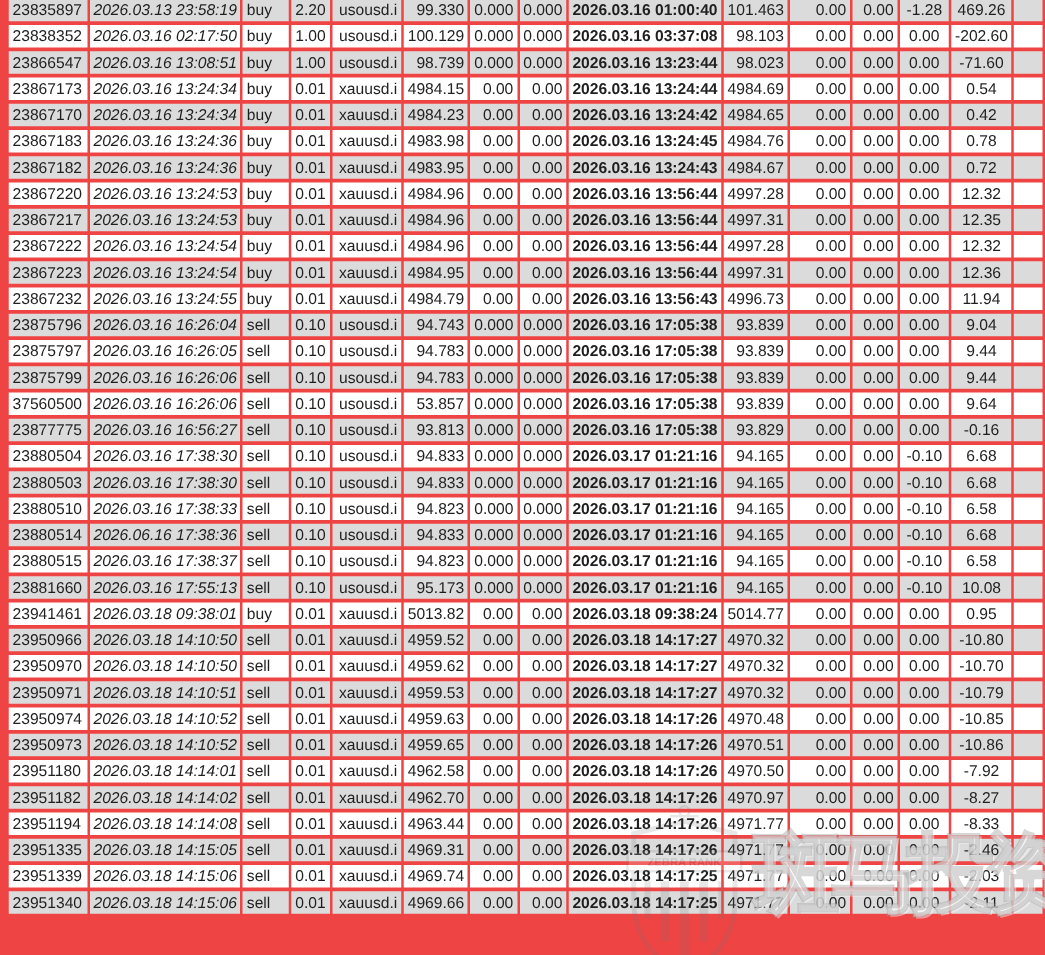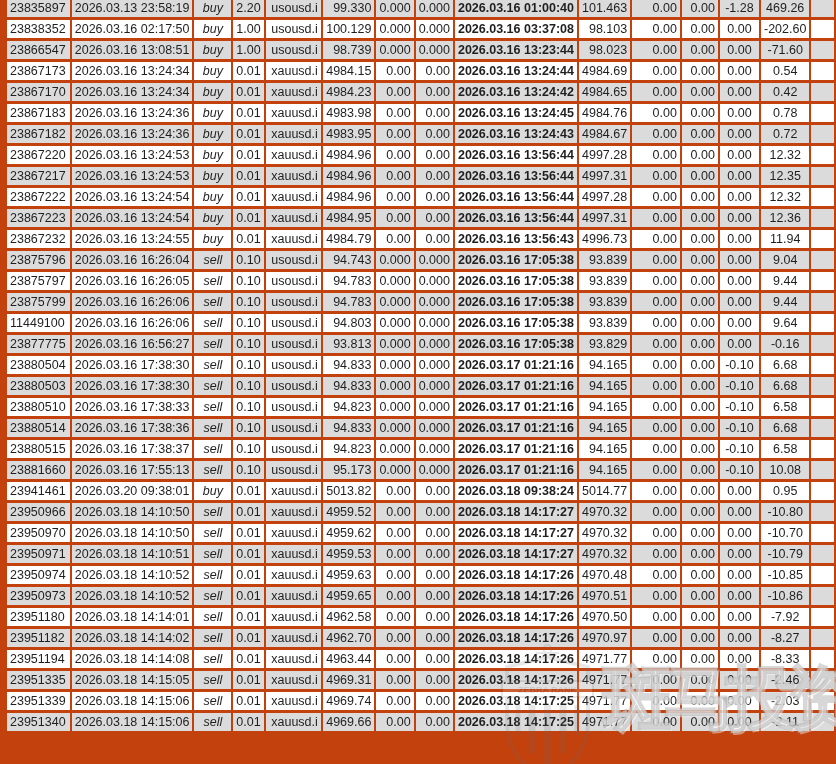--- a/index.html
+++ b/index.html
@@ -1,20 +1,20 @@
 <!DOCTYPE html>
 <html><head>
 <meta charset="utf-8">
 <style>
   html,body{margin:0;padding:0;background:#ffffff;}
   #screen{
     position:relative;
     width:836px;height:764px;
     overflow:hidden;
-    background:#c2410c;
+    background:#ef4444;
     font-family:"Liberation Sans","DejaVu Sans",sans-serif;
     color:#1f1f1f;
   }
   table.history{
     border-collapse:separate;
     border-spacing:2px 3.7px;
     table-layout:fixed;
     margin:-4px 0 0 5px;
     font-size:12.5px;
     line-height:14px;
@@ -24,22 +24,22 @@
     height:18px;
     padding:0 3px;
     overflow:hidden;
     vertical-align:middle;
   }
   
   table.history tr:nth-child(odd) td{background:#dbdbdb;}
   table.history tr:nth-child(even) td{background:#ffffff;}
   
   td:nth-child(1){text-align:left;}
-  td:nth-child(2){text-align:left;}
-  td:nth-child(3){text-align:center;font-style:italic;}
+  td:nth-child(2){text-align:left;font-style:italic;}
+  td:nth-child(3){text-align:left;}
   td:nth-child(4){text-align:right;}
   td:nth-child(5){text-align:right;}
   td:nth-child(6){text-align:right;}
   td:nth-child(7){text-align:right;}
   td:nth-child(8){text-align:right;}
   td:nth-child(9){text-align:left;font-weight:bold;}
   td:nth-child(10){text-align:right;}
   td:nth-child(11){text-align:right;}
   td:nth-child(12){text-align:right;}
   td:nth-child(13){text-align:center;}
@@ -345,26 +345,26 @@
           <td>0.000</td>
           <td>2026.03.16 17:05:38</td>
           <td>93.839</td>
           <td>0.00</td>
           <td>0.00</td>
           <td>0.00</td>
           <td>9.44</td>
           <td></td>
         </tr>
         <tr>
-          <td>11449100</td>
+          <td>37560500</td>
           <td>2026.03.16 16:26:06</td>
           <td>sell</td>
           <td>0.10</td>
           <td>usousd.i</td>
-          <td>94.803</td>
+          <td>53.857</td>
           <td>0.000</td>
           <td>0.000</td>
           <td>2026.03.16 17:05:38</td>
           <td>93.839</td>
           <td>0.00</td>
           <td>0.00</td>
           <td>0.00</td>
           <td>9.64</td>
           <td></td>
         </tr>
@@ -431,21 +431,21 @@
           <td>2026.03.17 01:21:16</td>
           <td>94.165</td>
           <td>0.00</td>
           <td>0.00</td>
           <td>-0.10</td>
           <td>6.58</td>
           <td></td>
         </tr>
         <tr>
           <td>23880514</td>
-          <td>2026.03.16 17:38:36</td>
+          <td>2026.06.16 17:38:36</td>
           <td>sell</td>
           <td>0.10</td>
           <td>usousd.i</td>
           <td>94.833</td>
           <td>0.000</td>
           <td>0.000</td>
           <td>2026.03.17 01:21:16</td>
           <td>94.165</td>
           <td>0.00</td>
           <td>0.00</td>
@@ -482,21 +482,21 @@
           <td>2026.03.17 01:21:16</td>
           <td>94.165</td>
           <td>0.00</td>
           <td>0.00</td>
           <td>-0.10</td>
           <td>10.08</td>
           <td></td>
         </tr>
         <tr>
           <td>23941461</td>
-          <td>2026.03.20 09:38:01</td>
+          <td>2026.03.18 09:38:01</td>
           <td>buy</td>
           <td>0.01</td>
           <td>xauusd.i</td>
           <td>5013.82</td>
           <td>0.00</td>
           <td>0.00</td>
           <td>2026.03.18 09:38:24</td>
           <td>5014.77</td>
           <td>0.00</td>
           <td>0.00</td>

